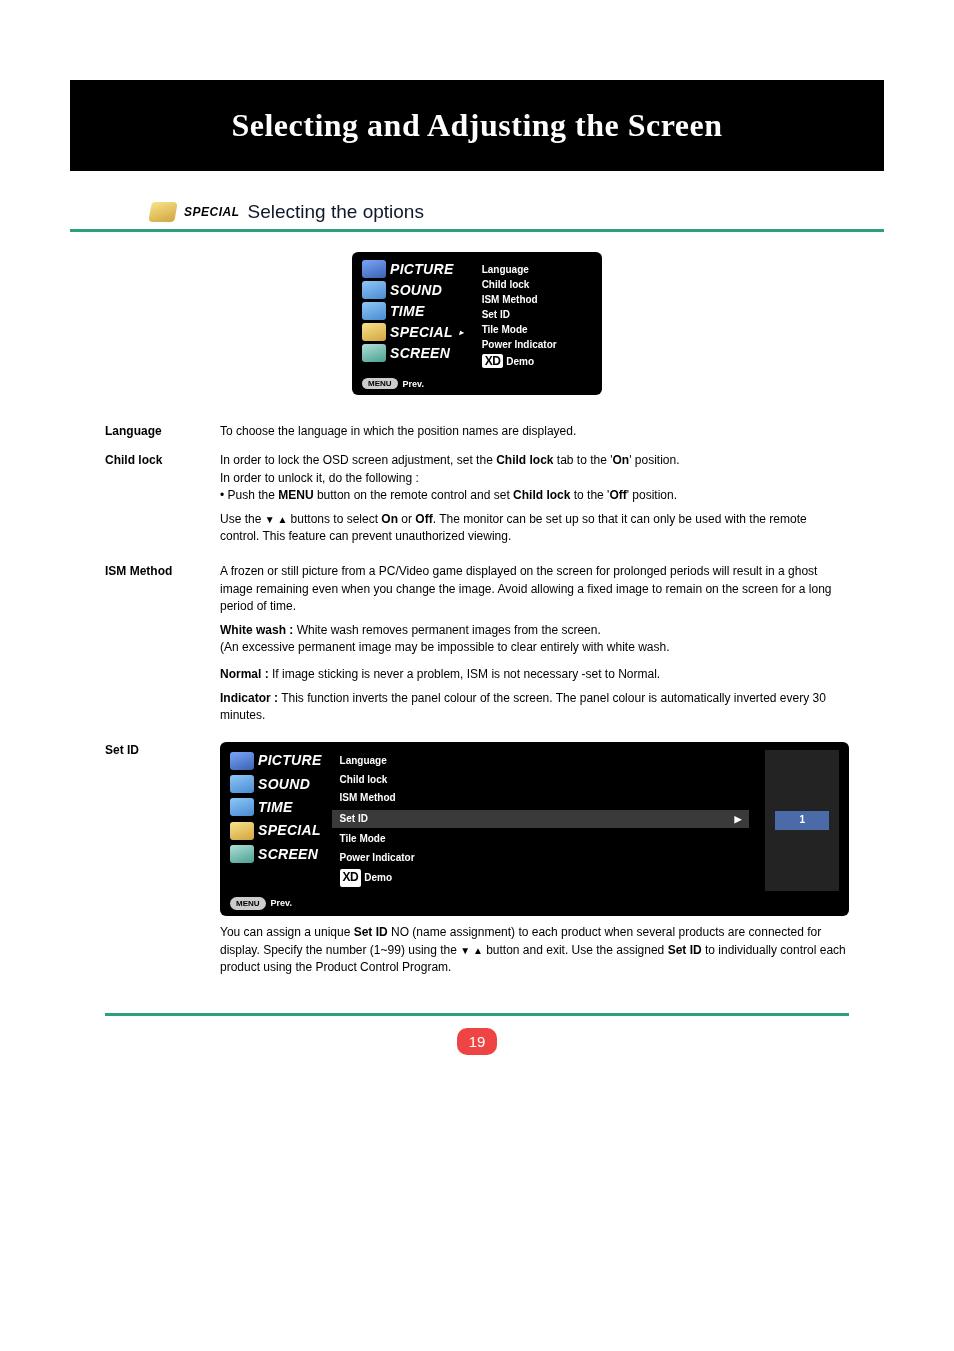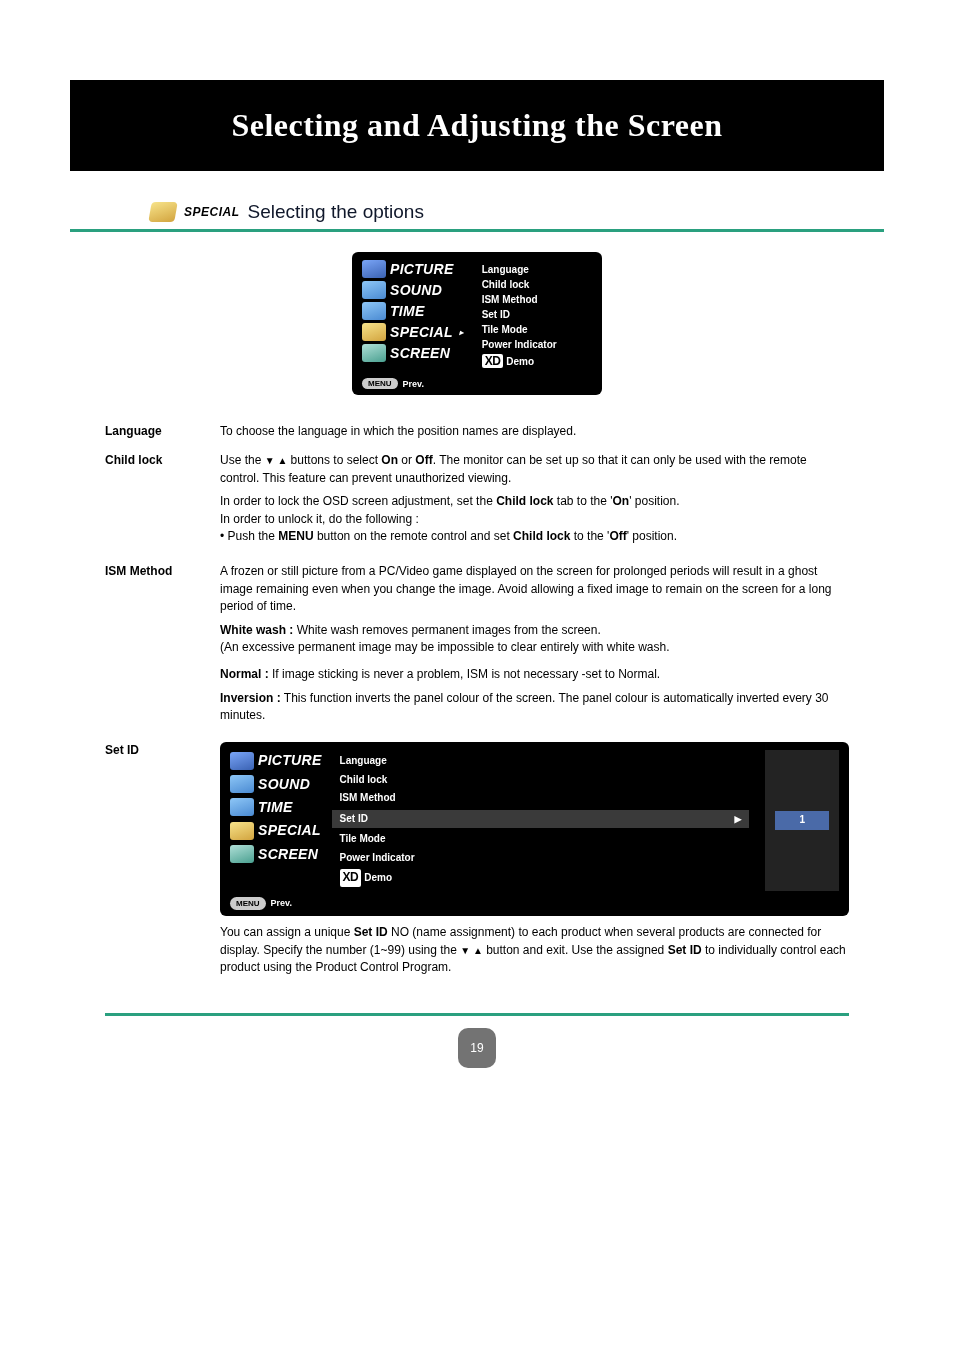--- a/index.html
+++ b/index.html
@@ -160,23 +160,23 @@
     display:flex; justify-content:space-between; align-items:center;
   }
   .footer-rule {
     border-top: 3px solid #2aa07f;
     margin: 30px 35px 12px 35px;
   }
   .page-num {
     display:flex; justify-content:center;
   }
   .page-num span {
-    background:#737373; color:#fff;
-    border-radius: 10px; padding: 13px 12px;
-    font-size: 12px;
+    background:#ef4444; color:#fff;
+    border-radius: 10px; padding: 5px 12px;
+    font-size: 15px;
   }
   .arrow-glyph { font-size: 10px; }
 </style>
 </head>
 <body>
 
 <div class="page">
 
   <div class="title-bar">
     <h1>Selecting and Adjusting the Screen</h1>
@@ -238,37 +238,37 @@
 
     <div class="row">
       <div class="label">Language</div>
       <div class="body">To choose the language in which the position names are displayed.</div>
     </div>
 
     <div class="row">
       <div class="label">Child lock</div>
       <div class="body">
         <p>
-          <span>Use the </span><span class="arrow-glyph">▼ ▲</span><span> buttons to select </span><span class="bold">On</span><span> or </span><span class="bold">Off</span><span>. The monitor can be set up so that it can only be used with the remote control. This feature can prevent unauthorized viewing.</span>
-        </p>
-        <p>
           <span>In order to lock the OSD screen adjustment, set the </span><span class="bold">Child lock</span><span> tab to the '</span><span class="bold">On</span><span>' position.</span><br>
           <span>In order to unlock it, do the following :</span><br>
           <span>• Push the </span><span class="bold">MENU</span><span> button on the remote control and set </span><span class="bold">Child lock</span><span> to the '</span><span class="bold">Off</span><span>' position.</span>
+        </p>
+        <p>
+          <span>Use the </span><span class="arrow-glyph">▼ ▲</span><span> buttons to select </span><span class="bold">On</span><span> or </span><span class="bold">Off</span><span>. The monitor can be set up so that it can only be used with the remote control. This feature can prevent unauthorized viewing.</span>
         </p>
       </div>
     </div>
 
     <div class="row">
       <div class="label">ISM Method</div>
       <div class="body">
         <p>A frozen or still picture from a PC/Video game displayed on the screen for prolonged periods will result in a ghost image remaining even when you change the image. Avoid allowing a fixed image to remain on the screen for a long period of time.</p>
         <p><span class="bold">White wash :</span><span>  White wash removes permanent images from the screen.</span><br><span>(An excessive permanent image may be impossible to clear entirely with white wash.</span></p>
         <p style="margin-top:10px;"><span class="bold">Normal :</span><span> If image sticking is never a problem, ISM is not necessary -set to Normal.</span></p>
-        <p><span class="bold">Inversion :</span><span> This function inverts the panel colour of the screen. The panel colour is automatically inverted every 30 minutes.</span></p>
+        <p><span class="bold">Indicator :</span><span> This function inverts the panel colour of the screen. The panel colour is automatically inverted every 30 minutes.</span></p>
       </div>
     </div>
 
     <div class="row">
       <div class="label">Set ID</div>
       <div class="body">
 
         <div class="osd small">
           <div class="osd-body">
             <div class="osd-left">

